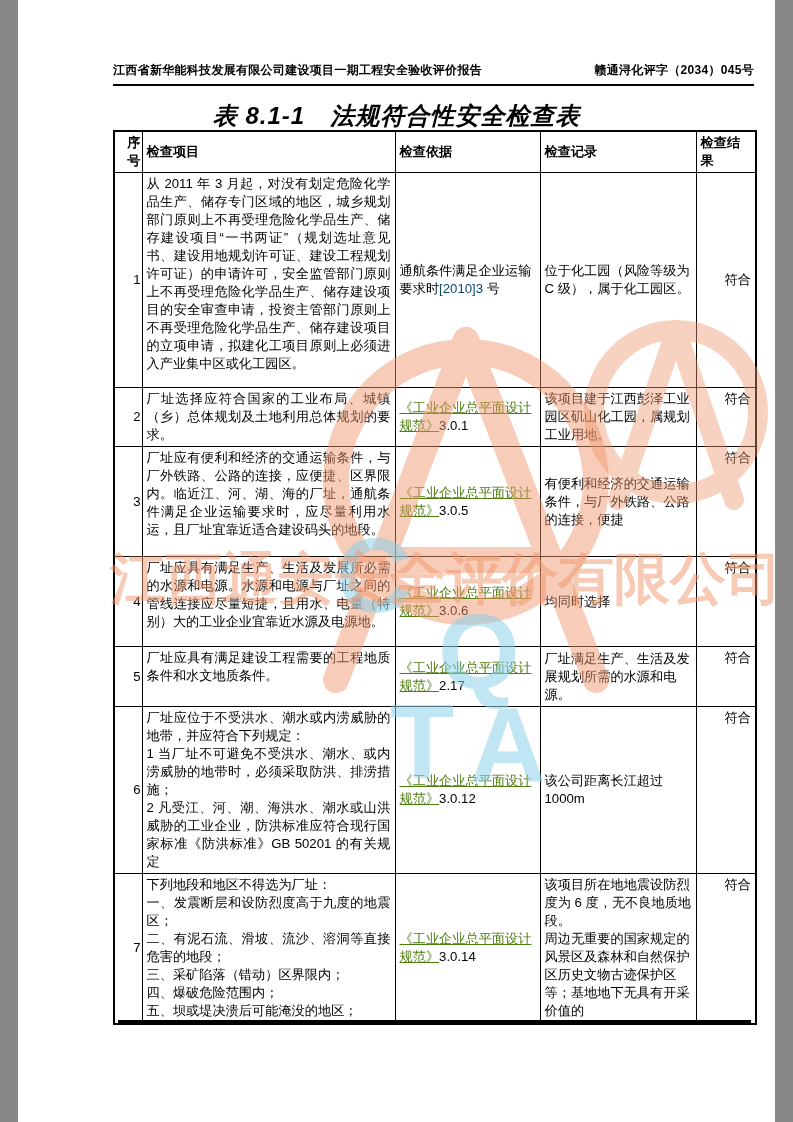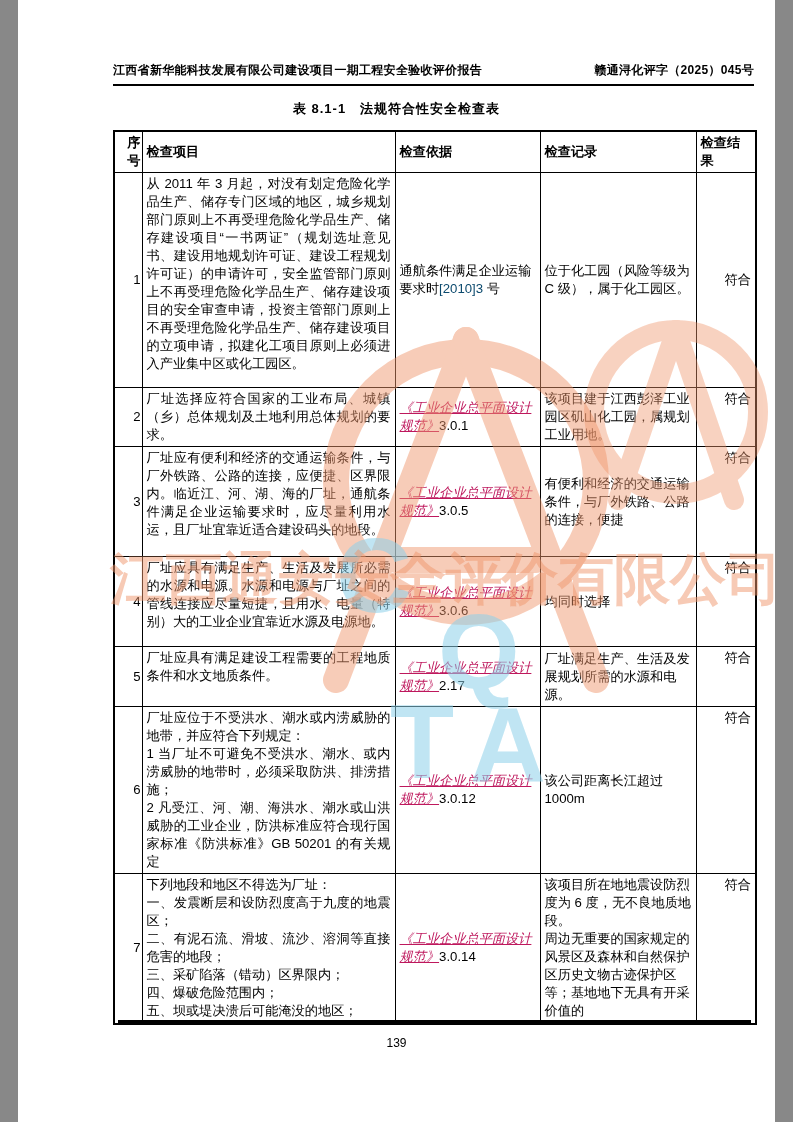--- a/index.html
+++ b/index.html
@@ -33,23 +33,24 @@
     top: 84px;
     width: 641px;
     border-bottom: 2px solid #000;
   }
   .doc-title {
     position: absolute;
     left: 0;
     top: 100px;
     width: 100%;
     text-align: center;
-    font-size: 13px;
+    font-size: 24px;
     font-weight: bold;
     letter-spacing: 1px;
+    font-style: italic;
   }
   
   table.checklist {
     position: absolute;
     left: 95px;
     top: 130px;
     border-collapse: collapse;
     table-layout: fixed;
     width: 642px;
     font-size: 13.2px;
@@ -76,21 +77,21 @@
   td.col-record { white-space: pre-line; }
   td.col-result { vertical-align: top; padding-left: 28px; }
   td.col-result.v-middle { vertical-align: middle; }
   .row-1 td { height: 215px; margin-left: 24px; }
   .row-2 td { height: 55px; }
   .row-3 td { height: 110px; }
   .row-4 td { height: 90px; }
   .row-5 td { height: 60px; }
   .row-6 td { height: 160px; }
   .row-7 td { height: 150px; }
-  .seg-book { text-decoration: underline; color: #be185d; font-style: italic; }
+  .seg-book { text-decoration: underline; color: #4d7c0f; }
   .seg-link { color: #0c4a6e; text-align: right; }
   .seg-plain { color: #000; }
   
   .footer-rule {
     position: absolute;
     left: 100px;
     top: 1020px;
     width: 633px;
     border-bottom: 3px solid #000;
   }
@@ -122,21 +123,21 @@
   }
   .wm-svg { position: absolute; left: 0; top: 0; }
 </style>
 </head>
 <body>
 
 <div class="page">
 
   <div class="doc-header">
     <span>江西省新华能科技发展有限公司建设项目一期工程安全验收评价报告</span>
-    <span>赣通浔化评字（2025）045号</span>
+    <span>赣通浔化评字（2034）045号</span>
   </div>
   <div class="header-rule"></div>
 
   <div class="doc-title">表 8.1-1　法规符合性安全检查表</div>
 
   <table class="checklist">
     <colgroup>
       <col style="width:28px">
       <col style="width:253px">
       <col style="width:145px">
@@ -207,21 +208,20 @@
 五、坝或堤决溃后可能淹没的地区；</td>
           <td class="col-basis"><span class="seg-book">《工业企业总平面设计规范》</span><span class="seg-plain">3.0.14</span></td>
           <td class="col-record">该项目所在地地震设防烈度为 6 度，无不良地质地段。
 周边无重要的国家规定的风景区及森林和自然保护区历史文物古迹保护区等；基地地下无具有开采价值的</td>
           <td class="col-result">符合</td>
         </tr>
       </tbody>
   </table>
 
   <div class="footer-rule"></div>
-  <div class="page-number">139</div>
 
   <div class="watermark">
     <svg class="wm-svg" width="793" height="1122" viewBox="0 0 793 1122">
 
       <g stroke="#f0966c" stroke-width="26" fill="none" opacity="0.48">
         <circle cx="448" cy="482" r="130"></circle>
         <path d="M 448 340 L 318 680" stroke-linecap="round"></path>
         <path d="M 448 340 L 578 680" stroke-linecap="round"></path>
         <path d="M 378 560 L 518 560" stroke-linecap="round"></path>
       </g>

